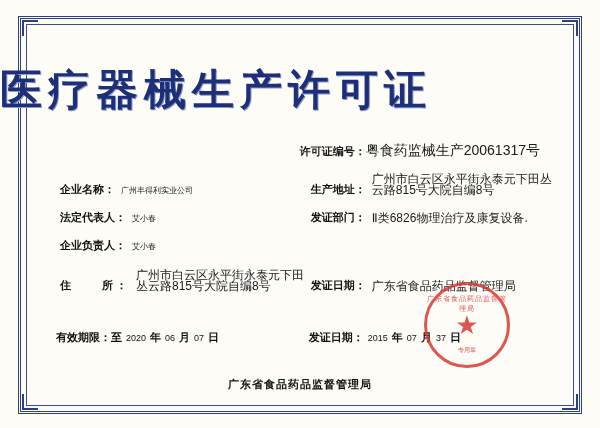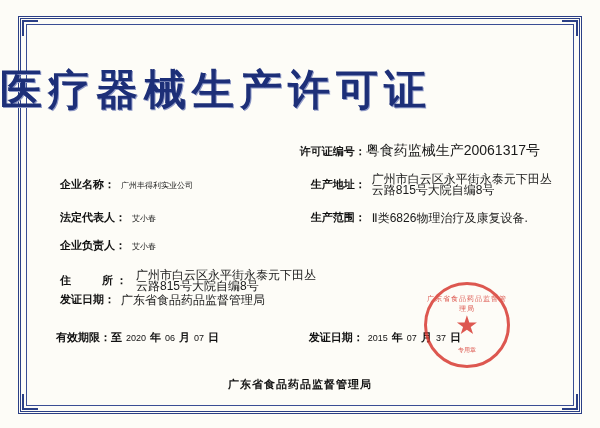--- a/index.html
+++ b/index.html
@@ -78,21 +78,21 @@
     left: 60px;
     right: 48px;
     top: 172px;
   }
   .row {
     display: flex;
     margin-bottom: 14px;
   }
   .col {
     display: flex;
-    align-items: center;
+    align-items: flex-end;
   }
   .col.left { width: 262px; }
   .col.right { width: 252px; }
   .flabel {
     font-size: 11px;
     font-weight: bold;
     color: #111;
     white-space: nowrap;
     line-height: 14px;
   }
@@ -210,34 +210,34 @@
         <span class="fvalue small">广州市白云区永平街永泰元下田丛云路815号大院自编8号</span>
       </div>
     </div>
 
     <div class="row" style="margin-top:12px;">
       <div class="col left">
         <span class="flabel">法定代表人：</span>
         <span class="fvalue">艾小春</span>
       </div>
       <div class="col right">
-        <span class="flabel">生产范围：</span>
+        <span class="flabel">发证部门：</span>
         <span class="fvalue small">Ⅱ类6826物理治疗及康复设备.</span>
       </div>
     </div>
 
     <div class="row" style="margin-top:12px;">
       <div class="col left">
         <span class="flabel">企业负责人：</span>
         <span class="fvalue">艾小春</span>
       </div>
       <div class="col right"></div>
     </div>
 
-    <div class="row" style="margin-top:16px;flex-direction:column;">
+    <div class="row" style="margin-top:16px;">
       <div class="col left">
         <span class="flabel sp">住　　所：</span>
         <span class="fvalue small">广州市白云区永平街永泰元下田丛云路815号大院自编8号</span>
       </div>
       <div class="col right">
         <span class="flabel">发证日期：</span>
         <span class="fvalue small">广东省食品药品监督管理局</span>
       </div>
     </div>
 

